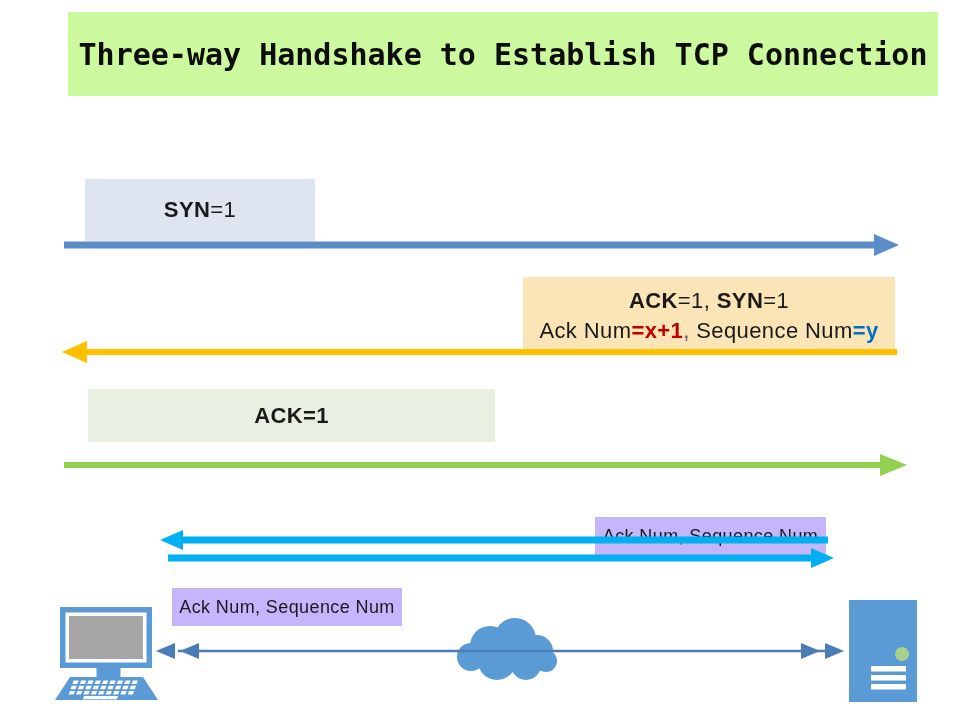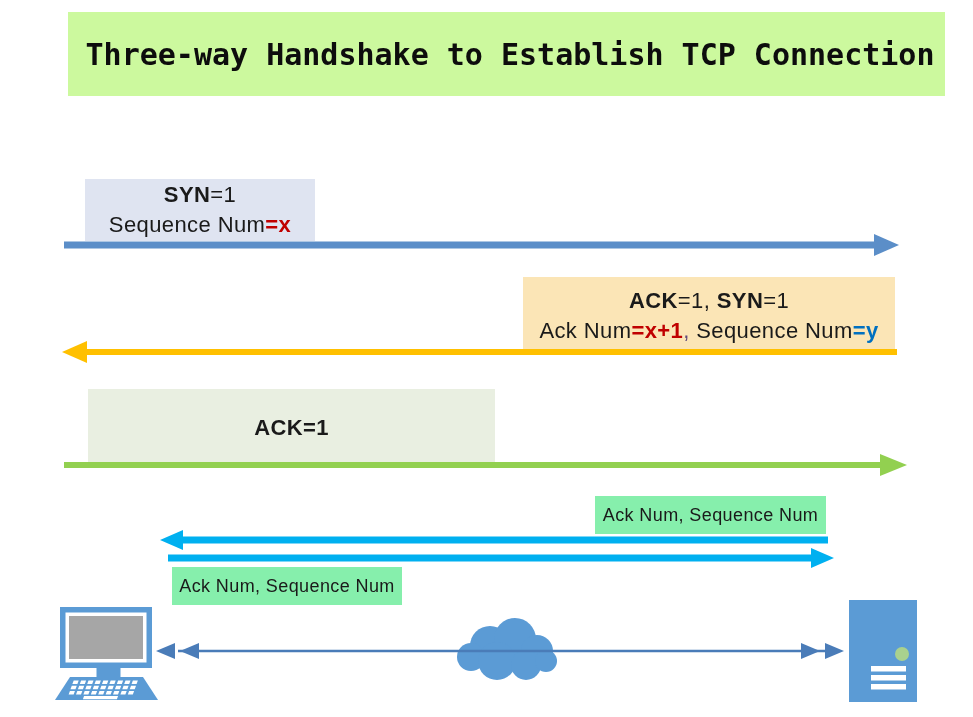--- a/index.html
+++ b/index.html
@@ -4,56 +4,55 @@
 <style>
   html,body { margin:0; padding:0; background:#ffffff; }
   .canvas {
     position:relative; width:973px; height:717px; background:#ffffff;
     font-family:"Liberation Sans", sans-serif; overflow:hidden; color:#1a1a1a;
   }
   .title {
     position:absolute; left:68px; top:12px; width:870px; height:84px;
     background:#ccf99e; display:flex; align-items:center; justify-content:center;
     font-family:"DejaVu Sans Mono", monospace; font-weight:bold; font-size:30px;
-    color:#0d0d0d; white-space:nowrap;padding-left:7px;
+    color:#0d0d0d; white-space:nowrap;
   }
   .msg-box {
     position:absolute; display:flex; flex-direction:column; justify-content:center;
     text-align:center; font-size:22px; letter-spacing:0.4px; line-height:30px;
   }
   .box1 { left:85px;  top:179px; width:230px; height:62px; background:#dfe4f1; }
   .box2 { left:523px; top:277px; width:372px; height:78px; background:#fbe5b6; }
-  .box3 { left:88px;  top:389px; width:407px; height:78px; background:#e9efe1; }
+  .box3 { left:88px;  top:389px; width:407px; height:53px; background:#e9efe1; }
   .b      { font-weight:bold; }
   .red    { font-weight:bold; color:#c00000; }
   .blue   { font-weight:bold; color:#0070c0; }
   .purple { color:#604a7b; }
   .gray-box {
-    position:absolute; background:#86efac; display:flex; align-items:center;
-    justify-content:center; font-size:18px; letter-spacing:0.4px; white-space:nowrap;
+    position:absolute; background:#c4b5fd; display:flex; align-items:center;
+    justify-content:center; font-size:18px; letter-spacing:0.4px; white-space:nowrap;margin-top:21px;
   }
   .gray-top    { left:595px; top:496px; width:231px; height:38px; }
   .gray-bottom { left:172px; top:567px; width:230px; height:38px; }
   .dt-label {
     position:absolute; left:305px; top:540px; width:400px; text-align:center;
     font-weight:bold; font-size:13.5px; color:#000; letter-spacing:0.1px;
   }
   .arr { position:absolute; display:block; }
   .z2 { z-index:2; } .z3 { z-index:3; }
 </style>
 </head>
 <body>
 
 <div class="canvas">
 
   <div class="title">Three-way Handshake to Establish TCP Connection</div>
 
   <div class="msg-box box1">
     <div><span class="b">SYN</span><span>=1</span></div>
-    <div><span>Sequence Num</span><span class="red">=x</span></div>
   </div>
   <svg class="arr" style="left:62px; top:232px;" width="840" height="26">
     <line x1="2" y1="13" x2="815" y2="13" stroke="#5b8ec8" stroke-width="7"></line>
     <polygon points="812,2 837,13 812,24" fill="#5b8ec8"></polygon>
   </svg>
 
   <div class="msg-box box2">
     <div><span class="b">ACK</span><span>=1, </span><span class="b">SYN</span><span>=1</span></div>
     <div><span>Ack Num</span><span class="red">=x+1</span><span class="purple">,</span><span> Sequence Num</span><span class="blue">=y</span></div>
   </div>

